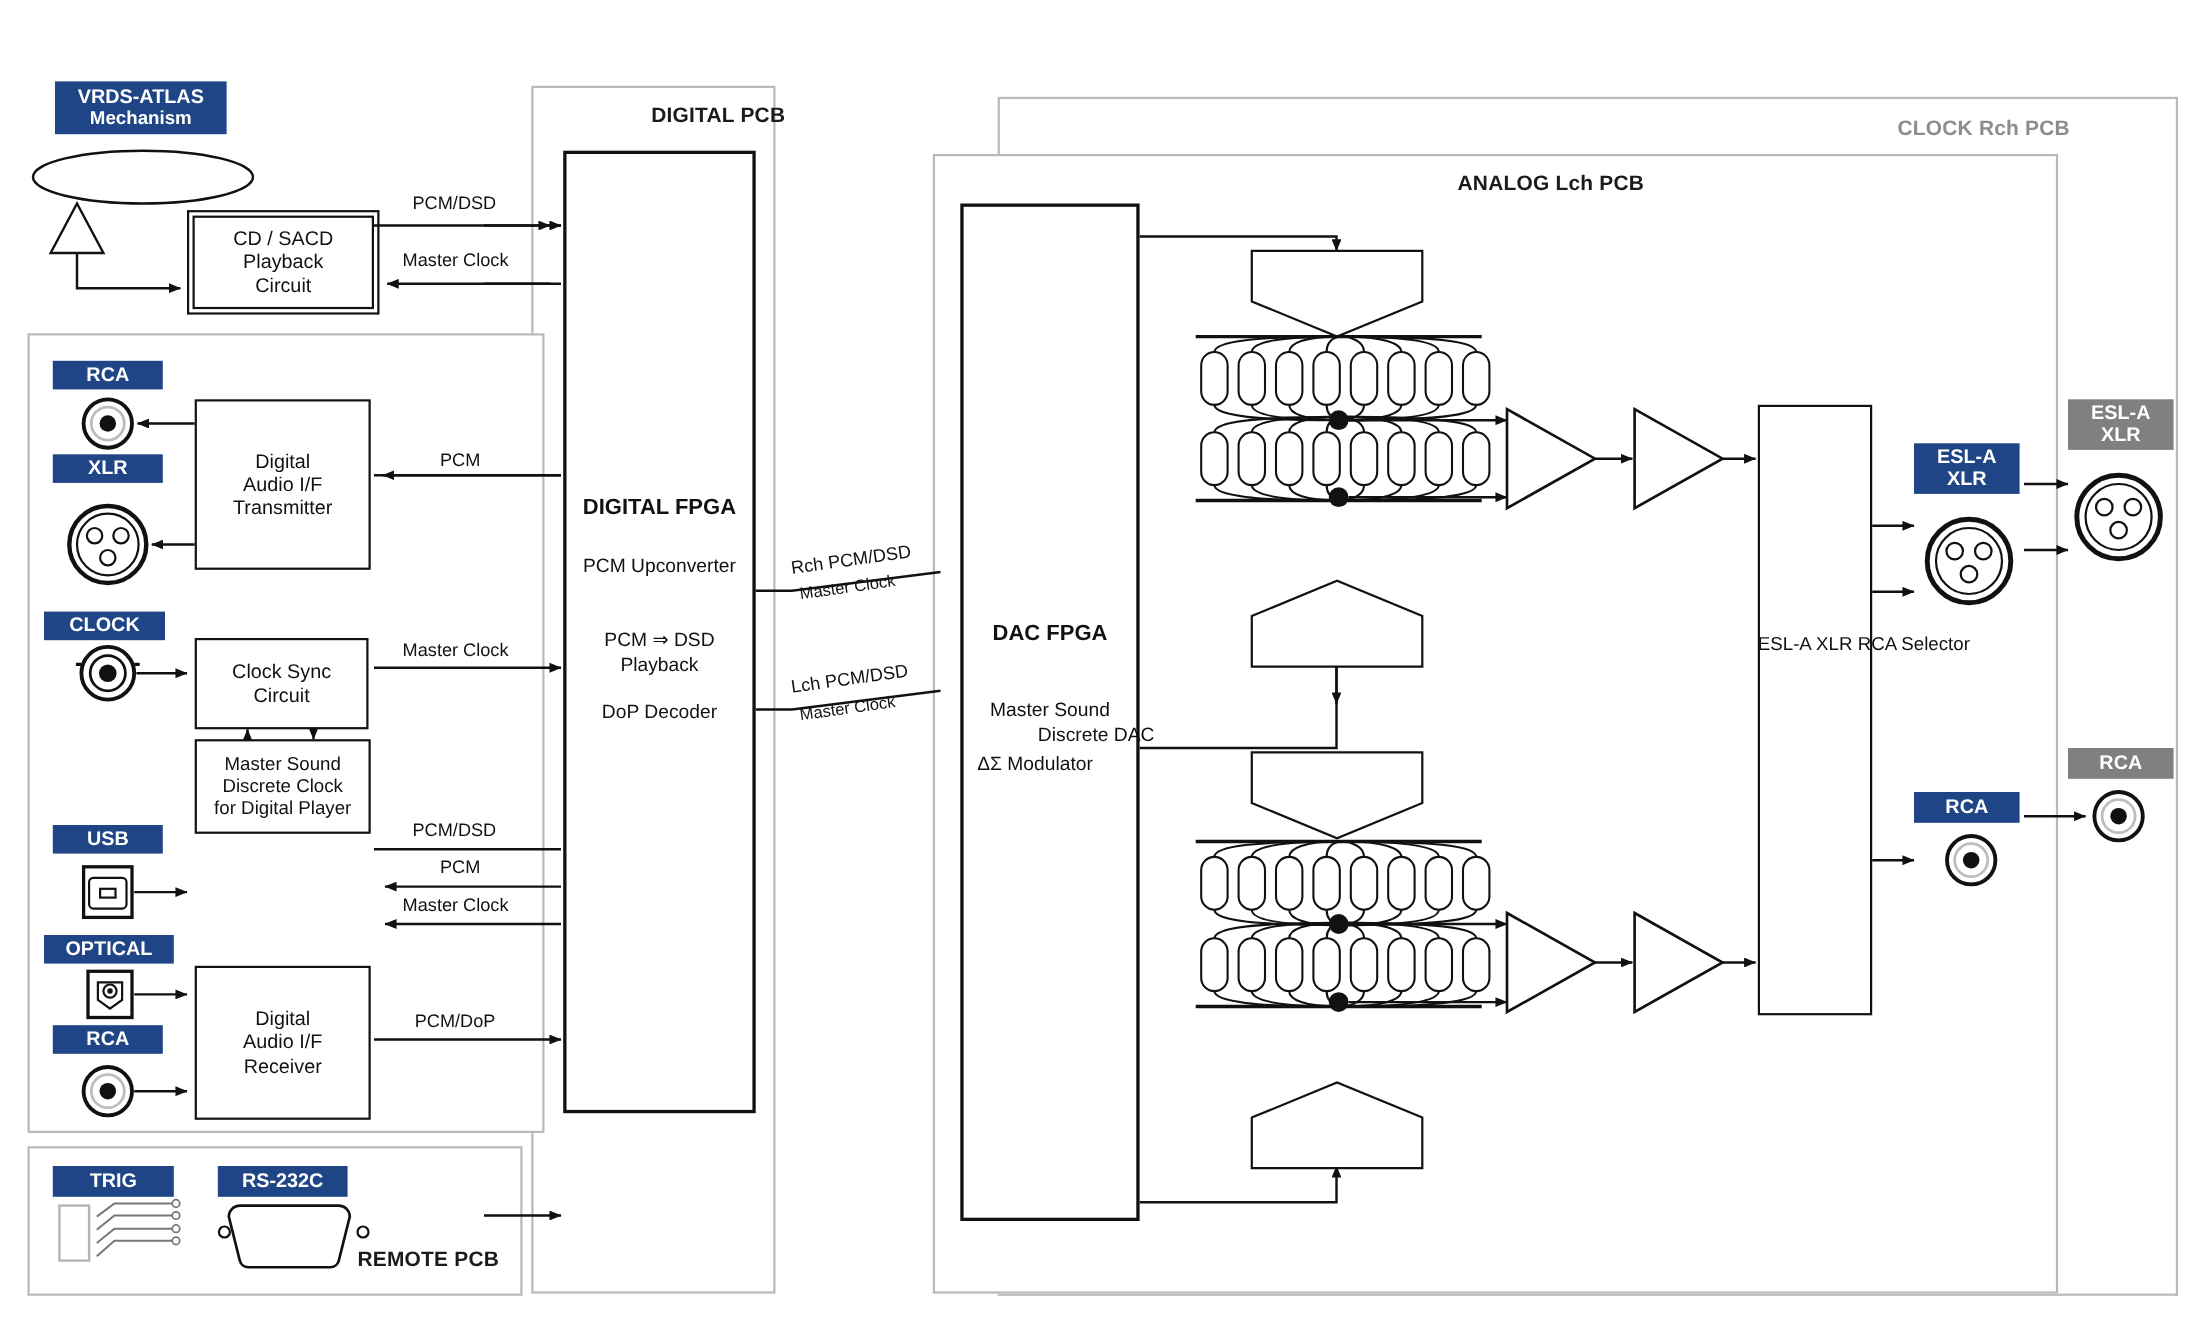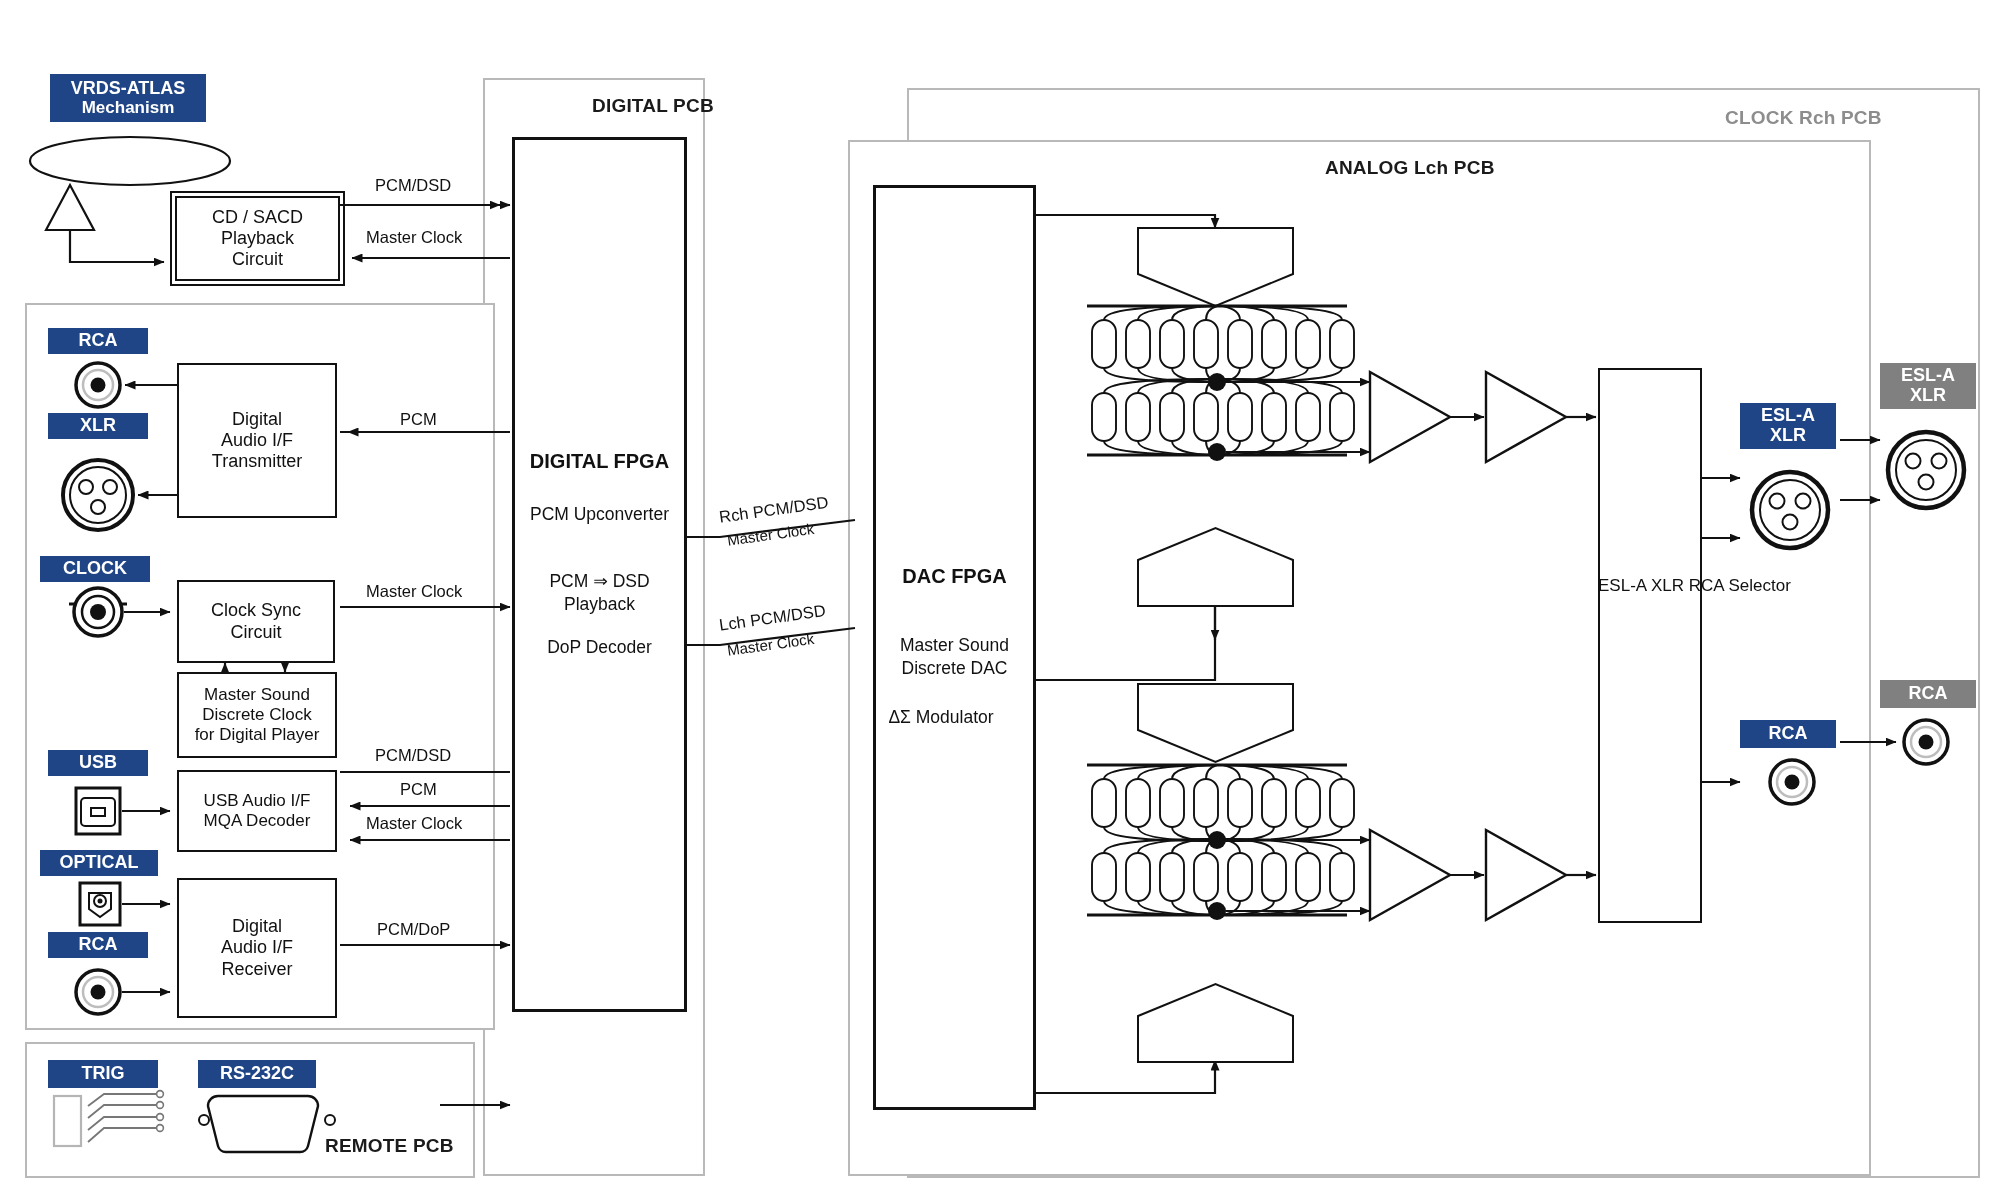--- a/index.html
+++ b/index.html
@@ -81,43 +81,39 @@
     <span>Clock Sync</span>
     <span>Circuit</span>
   </div>
 
   <div class="blk" style="left:177px;top:672px;width:160px;height:86px;flex-direction:column;font-size:17px;">
     <span>Master Sound</span>
     <span>Discrete Clock</span>
     <span>for Digital Player</span>
   </div>
 
-  <div class="blk" style="left:177px;top:770px;width:160px;height:82px;flex-direction:column;font-size:17px;">
-    <span>USB Audio I/F</span>
-    <span>MQA Decoder</span>
-  </div>
 
   <div class="blk" style="left:177px;top:878px;width:160px;height:140px;flex-direction:column;">
     <span>Digital</span>
     <span>Audio I/F</span>
     <span>Receiver</span>
   </div>
 
   <div class="blk thick" style="left:512px;top:137px;width:175px;height:875px;"></div>
   <div class="fpga-title" style="left:512px;top:450px;width:175px;">DIGITAL FPGA</div>
   <div class="fpga-sub" style="left:512px;top:504px;width:175px;">PCM Upconverter</div>
   <div class="fpga-sub" style="left:512px;top:571px;width:175px;">PCM ⇒ DSD</div>
   <div class="fpga-sub" style="left:512px;top:594px;width:175px;">Playback</div>
   <div class="fpga-sub" style="left:512px;top:637px;width:175px;">DoP Decoder</div>
 
   <div class="blk thick" style="left:873px;top:185px;width:163px;height:925px;"></div>
   <div class="fpga-title" style="left:873px;top:565px;width:163px;">DAC FPGA</div>
   <div class="fpga-sub" style="left:873px;top:635px;width:163px;">Master Sound</div>
-  <div class="fpga-sub" style="left:873px;top:658px;width:163px;">Discrete DAC</div>
-  <div class="fpga-sub" style="left:873px;top:707px;width:136px;">ΔΣ Modulator</div>
+  <div class="fpga-sub" style="left:873px;top:658px;width:163px;padding-left:42px;">Discrete DAC</div>
+  <div class="fpga-sub" style="left:873px;top:684px;width:136px;">ΔΣ Modulator</div>
 
   <div class="da-label" style="left:1138px;top:232px;width:150px;">D/A</div>
   <div class="da-label" style="left:1138px;top:252px;width:150px;">Data/Clock</div>
 
   <div class="da-label" style="left:1138px;top:548px;width:150px;">D/A</div>
   <div class="da-label" style="left:1138px;top:568px;width:150px;">Data/Clock</div>
 
   <div class="da-label" style="left:1138px;top:688px;width:150px;">D/A</div>
   <div class="da-label" style="left:1138px;top:708px;width:150px;">Data/Clock</div>
 

